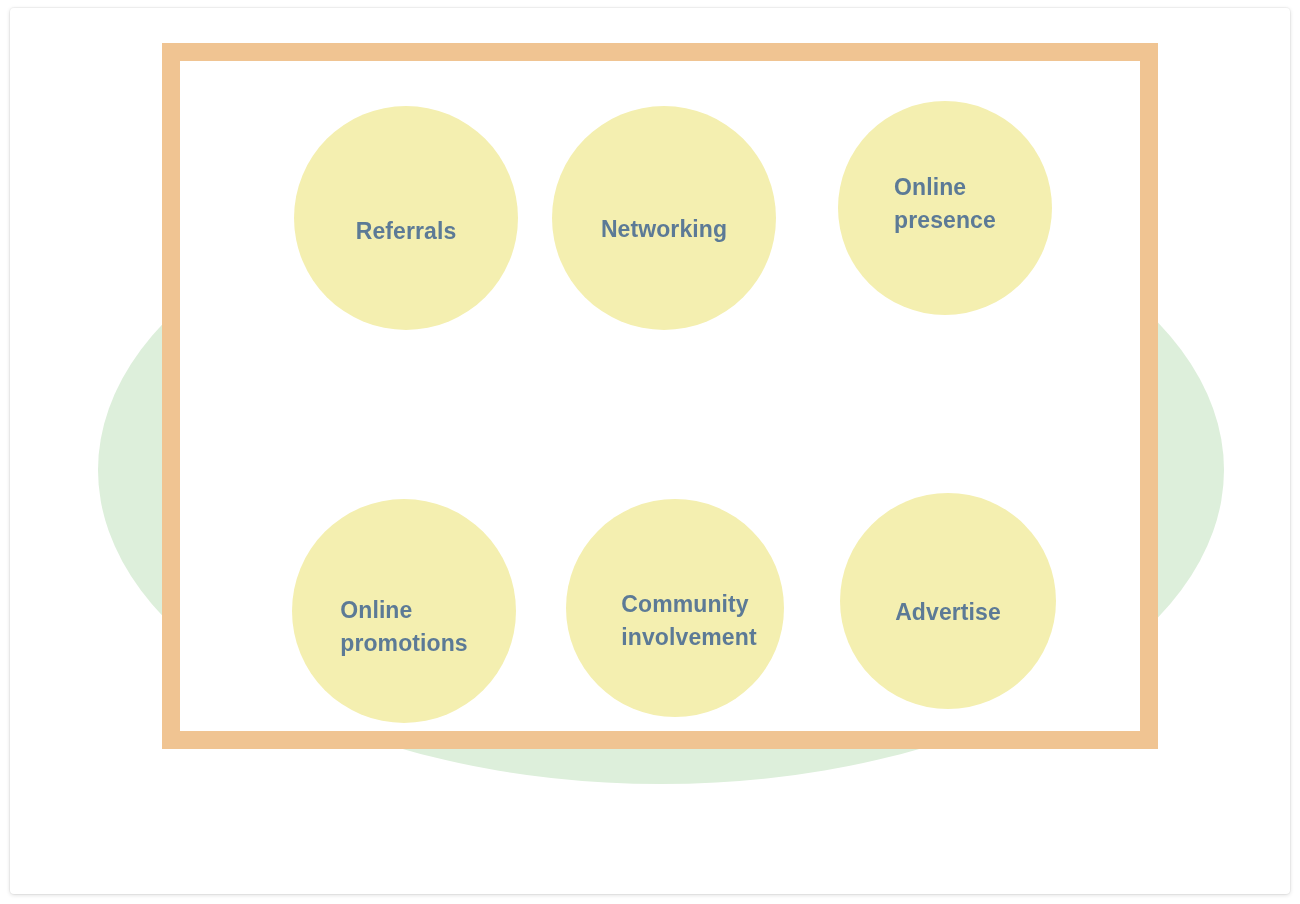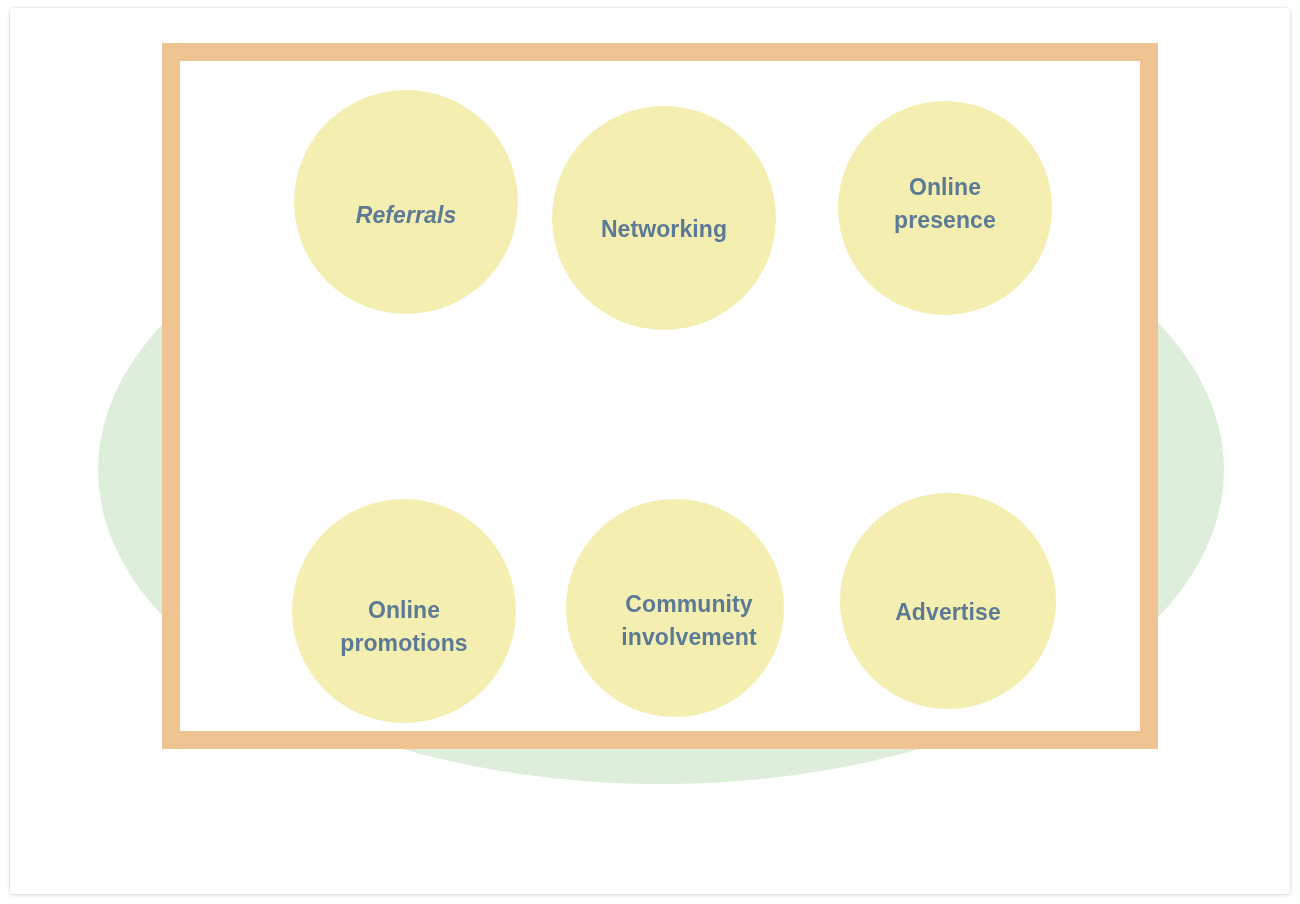--- a/index.html
+++ b/index.html
@@ -66,33 +66,32 @@
   }
 
   
   .bubble {
     position: absolute;
     background: #f4efb0;
     border-radius: 50%;
     display: flex;
     align-items: center;
     justify-content: center;
-    text-align: center;
     color: #5c7a96;
     font-size: 23px;
     font-weight: bold;
     line-height: 1.45;
     letter-spacing: 0.1px;
     user-select: none;
   }
 
   .bubble-label { display: block; }
 
   
-  .b1 { left: 114px; top: 29px;  width: 224px; height: 224px; font-style: italic; }
+  .b1 { left: 114px; top: 45px;  width: 224px; height: 224px; }
   .b2 { left: 372px; top: 45px;  width: 224px; height: 224px; }
   .b3 { left: 658px; top: 40px;  width: 214px; height: 214px; }
 
   
   .b4 { left: 112px; top: 438px; width: 224px; height: 224px; }
   .b5 { left: 386px; top: 438px; width: 218px; height: 218px; }
   .b6 { left: 660px; top: 432px; width: 216px; height: 216px; }
 
   
   .b1 .bubble-label { transform: translateY(14px); }

